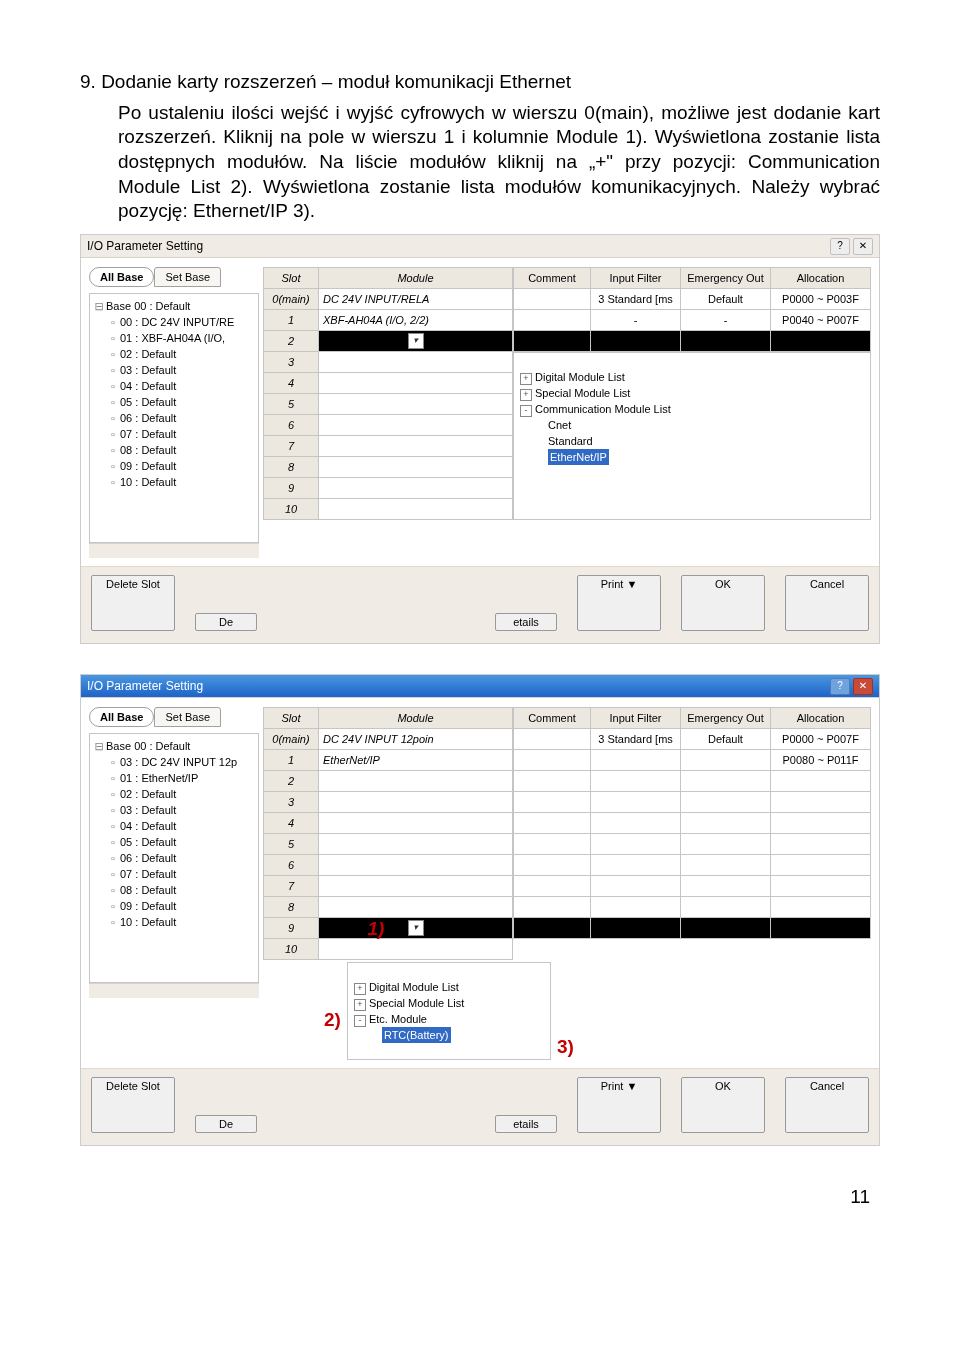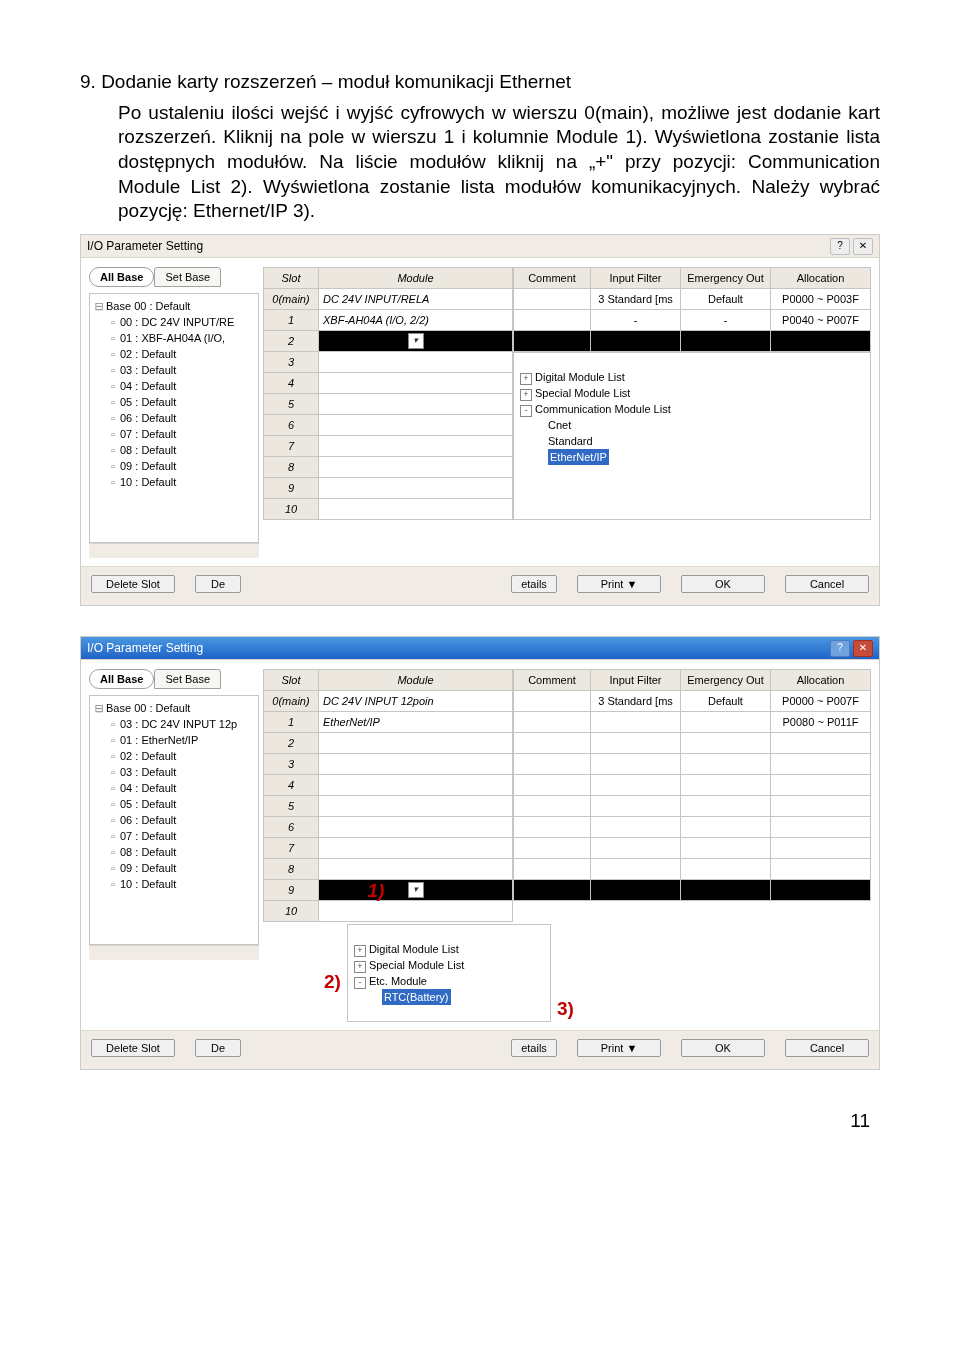--- a/index.html
+++ b/index.html
@@ -27,21 +27,21 @@
   table.grid th { background:#ece8e0; font-weight:normal; }
   td.black { background:#000 !important; }
   td.blacksel { background:#000 !important; position:relative; }
   .dd-sq { width:14px; height:14px; background:#fff; display:inline-block; border:1px solid #888; font-size:9px; line-height:12px; color:#333; }
   .mtree { border:1px solid #c5c5c5; background:#fff; padding:16px 6px; font-size:11px; line-height:16px; }
   .mtree .ln.sel { background:#316ac5; color:#fff; display:inline-block; padding:0 2px; }
   .pm { display:inline-block; width:10px; height:10px; border:1px solid #888; font-size:9px; line-height:9px; text-align:center; margin-right:3px; color:#555; }
   .dlg-foot { display:flex; justify-content:space-between; padding:8px 10px 12px 10px; background:#f0ece5; border-top:1px solid #e0dacd; }
   .foot-l, .foot-r { display:flex; gap:20px; }
   .btn { border:1px solid #999; background:#f0f0f0; padding:2px 14px; font-size:11px; border-radius:2px; min-width:54px; text-align:center; }
-  .btn.cut { padding:2px 4px; min-width:36px; }
+  .btn.cut { padding:2px 12px; min-width:36px;margin-top:38px; }
   .scroll-stub { height:14px; background:#f0ece5; border-top:1px solid #d8d4cc; }
 
   
   .dlg2 .dlg-title { background:linear-gradient(#4a97e0,#1e63c8); color:#fff; }
   .dlg2 .win-btn { background:#c84a38; color:#fff; border:1px solid #a03024; }
   .dlg2 .win-btn.h { background:#6fa3de; border:1px solid #4a7cc0; }
 
   .red { color:#c40000; font-weight:bold; font-size:19px; }
   .page-num { text-align:right; font-size:19px; margin-top:40px; padding-right:10px; }
 </style>

